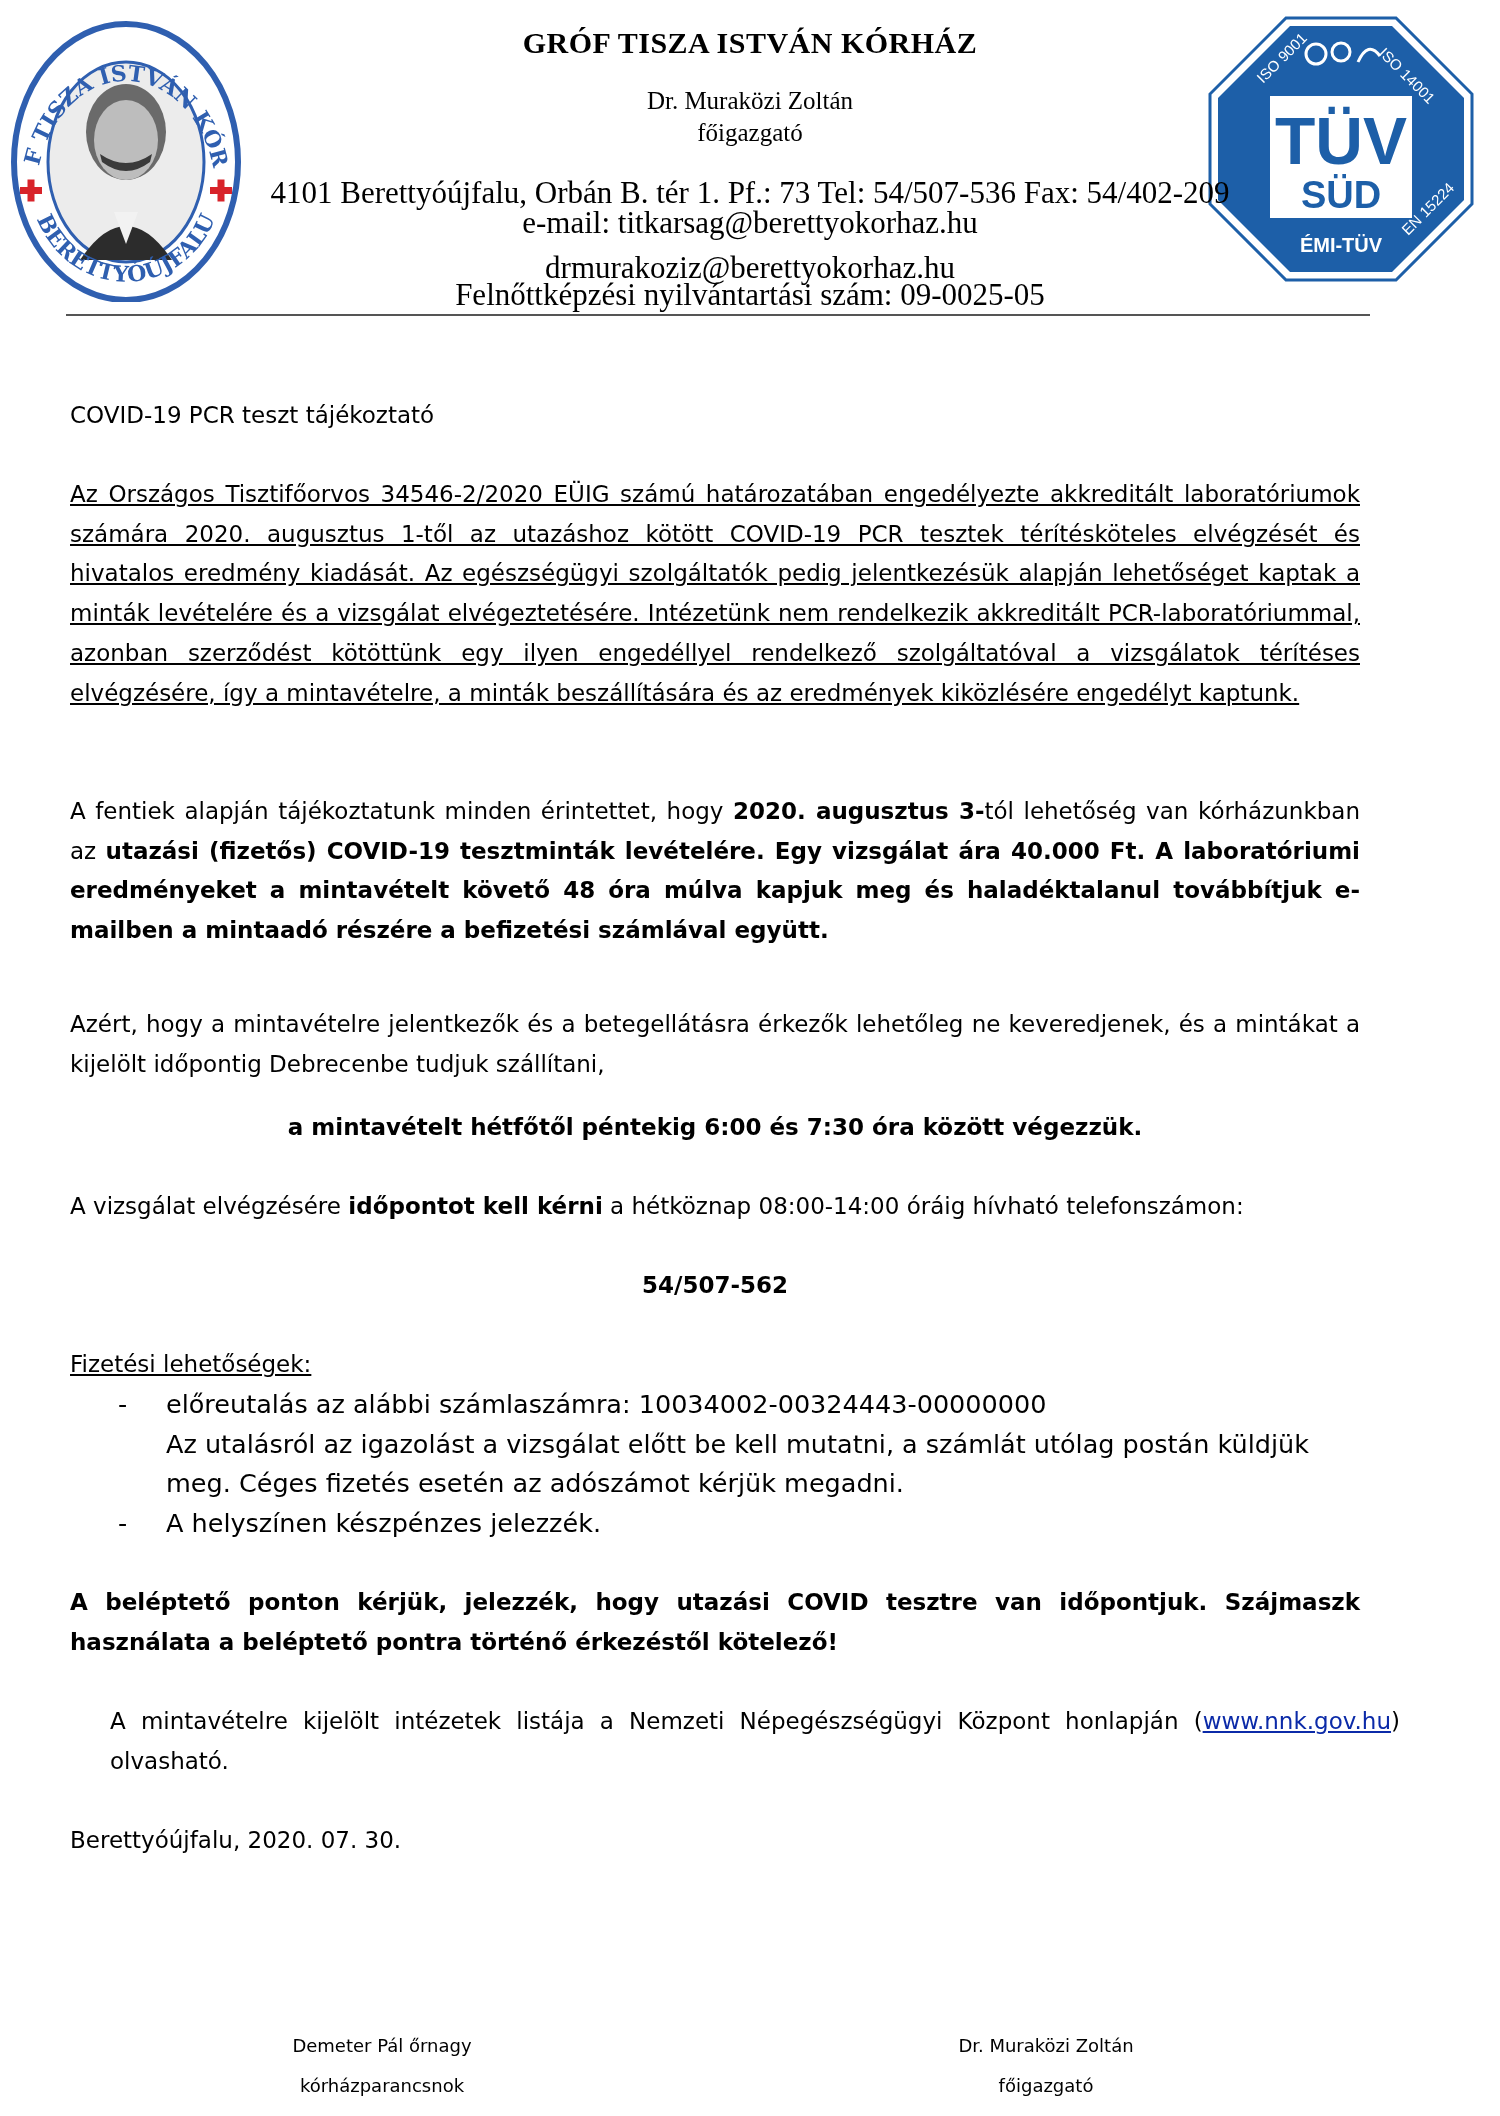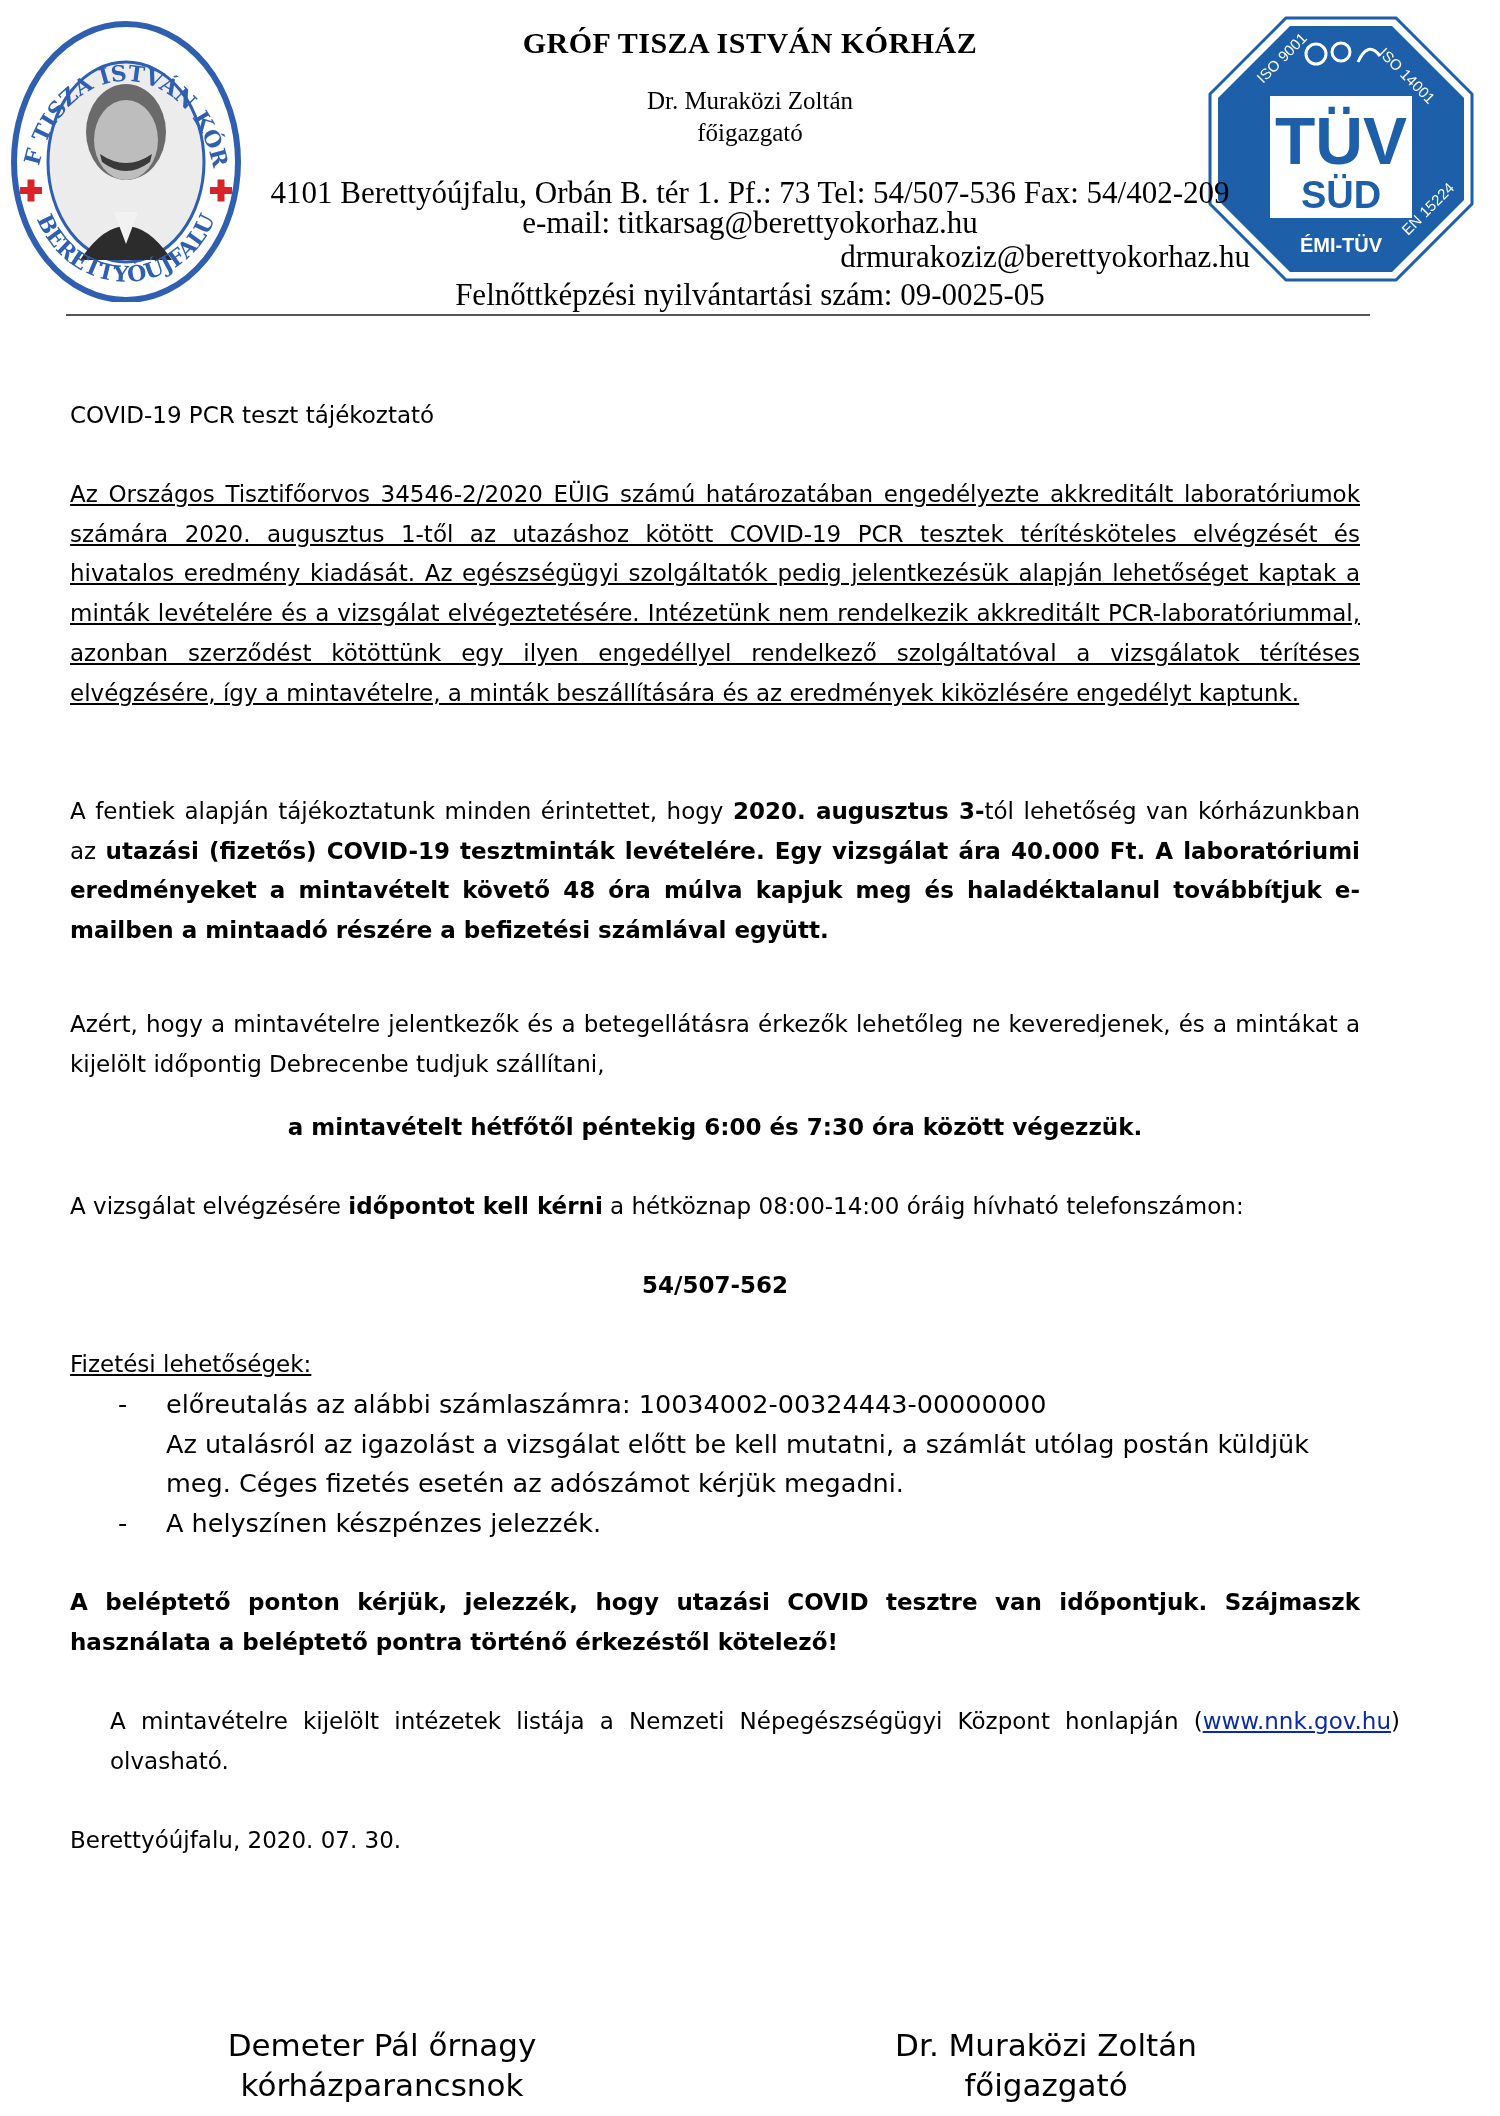--- a/index.html
+++ b/index.html
@@ -7,21 +7,21 @@
 
   
   #logo-left { position:absolute; left:10px; top:12px; width:232px; height:290px; }
   #logo-right { position:absolute; left:1208px; top:16px; width:266px; height:266px; }
   .hdr { position:absolute; left:250px; width:1000px; text-align:center; font-family:"Liberation Serif","DejaVu Serif",serif; font-size:31px; line-height:34px; }
   #hdr-title { top:26px; font-size:30px; font-weight:bold; letter-spacing:0.5px; }
   #hdr-director { top:84px; font-size:25px; }
   #hdr-director-title { top:116px; font-size:25px; }
   #hdr-address { top:176px; }
   #hdr-email { top:206px; }
-  #hdr-email2 { top:240px;text-align:right; }
+  #hdr-email2 { top:251px; }
   #hdr-reg { top:278px; }
   #hdr-rule { position:absolute; left:66px; top:314px; width:1304px; height:0; border-top:2px solid #555; }
 
   
   .p { position:absolute; left:70px; width:1290px; font-family:"DejaVu Sans","Liberation Sans",sans-serif; font-size:23px; line-height:39.7px; text-align:justify; text-align-last:left; }
   .p b { font-weight:bold; }
   .center { text-align:center; text-align-last:center; }
   .u { text-decoration:underline; }
   a.link { color:#0b2aa8; text-decoration:underline; }
 
@@ -35,21 +35,21 @@
   #pay-head { top:1345px; }
   .bullet-row { position:absolute; left:70px; width:1290px; font-family:"DejaVu Sans","Liberation Sans",sans-serif; font-size:25.5px; line-height:39.7px; }
   .bullet-dash { position:absolute; left:48px; }
   .bullet-text { position:absolute; left:96px; width:1190px; }
   #pay1 { top:1385px; }
   #pay2 { top:1504px; }
   #para5 { top:1583px; }
   #para6 { top:1702px;margin-left:40px; }
   #place-date { top:1821px; }
 
-  .sig { position:absolute; width:500px; text-align:center; font-family:"DejaVu Sans","Liberation Sans",sans-serif; font-size:31px; line-height:39.7px; }
+  .sig { position:absolute; width:500px; text-align:center; font-family:"DejaVu Sans","Liberation Sans",sans-serif; font-size:18px; line-height:39.7px; }
   #sig-left { left:132px; top:2026px; }
   #sig-right { left:796px; top:2026px; }
 </style>
 </head>
 <body>
 
 <div id="logo-left">
   <svg width="232" height="290" viewBox="0 0 232 290">
     <defs>
       <path id="arcTop" d="M 30 150 A 90 115 0 0 1 202 150"></path>

